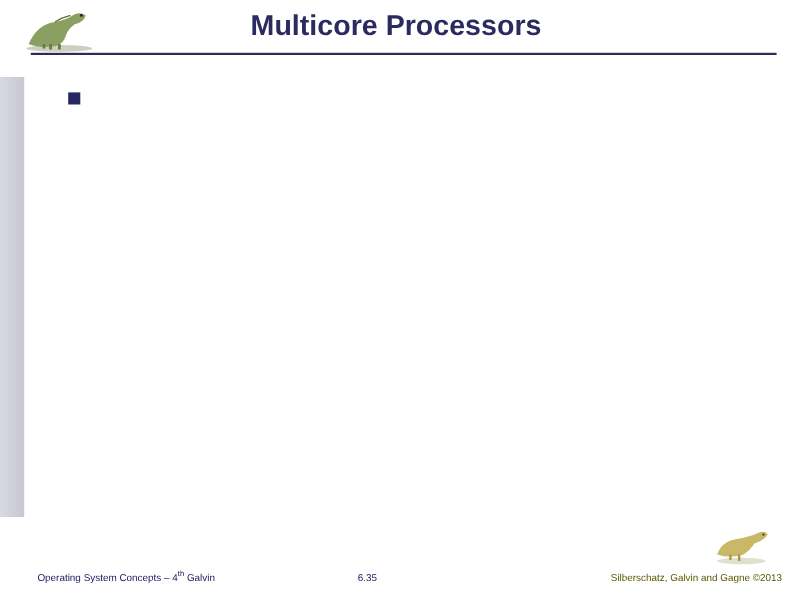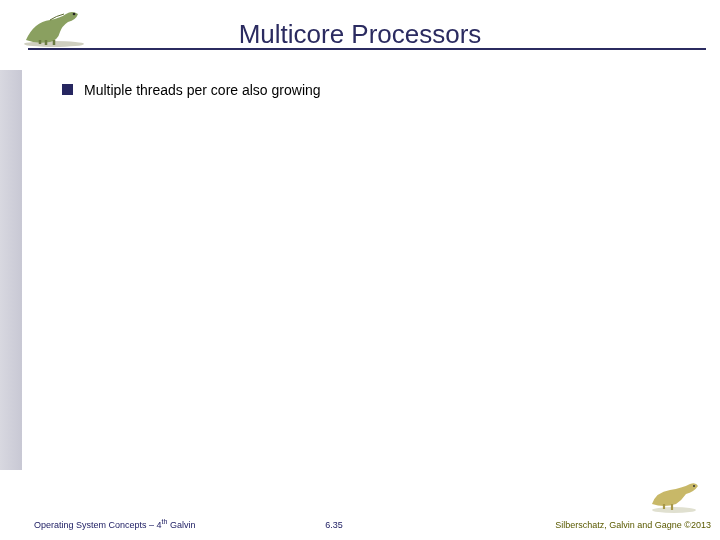--- a/index.html
+++ b/index.html
@@ -21,24 +21,23 @@
   }
   .header {
     position: absolute;
     top: 8px;
     left: 0;
     width: 720px;
     text-align: center;
   }
   .title {
     font-size: 26px;
-    font-weight: normal;
+    font-weight: bold;
     color: #2b2b60;
     padding-bottom: 6px;
-    margin-top: 11px;
   }
   .hr {
     position: absolute;
     top: 48px;
     left: 28px;
     width: 678px;
     height: 2px;
     background: #2b2b60;
   }
   .dino-header {
@@ -138,21 +137,20 @@
   </svg>
 </div>
 
 <div class="header">
   <div class="title">Multicore Processors</div>
 </div>
 <div class="hr"></div>
 
 <div class="content">
   <div class="b1">
-    <span>Multiple threads per core also growing</span>
   </div>
 </div>
 
 <div class="dino-footer">
   <svg viewBox="0 0 56 36">
     <ellipse cx="28" cy="32" rx="22" ry="3" fill="#e0e0d0"></ellipse>
     <path d="M6 26 Q10 14 24 12 Q36 10 44 6 Q50 4 52 8 Q48 14 40 16 Q36 22 30 26 Q18 30 6 26 Z" fill="#c8b868"></path>
     <path d="M18 26 L18 31 M26 26 L26 32" stroke="#a89848" stroke-width="2.2"></path>
     <circle cx="48" cy="8" r="1" fill="#333"></circle>
   </svg>

